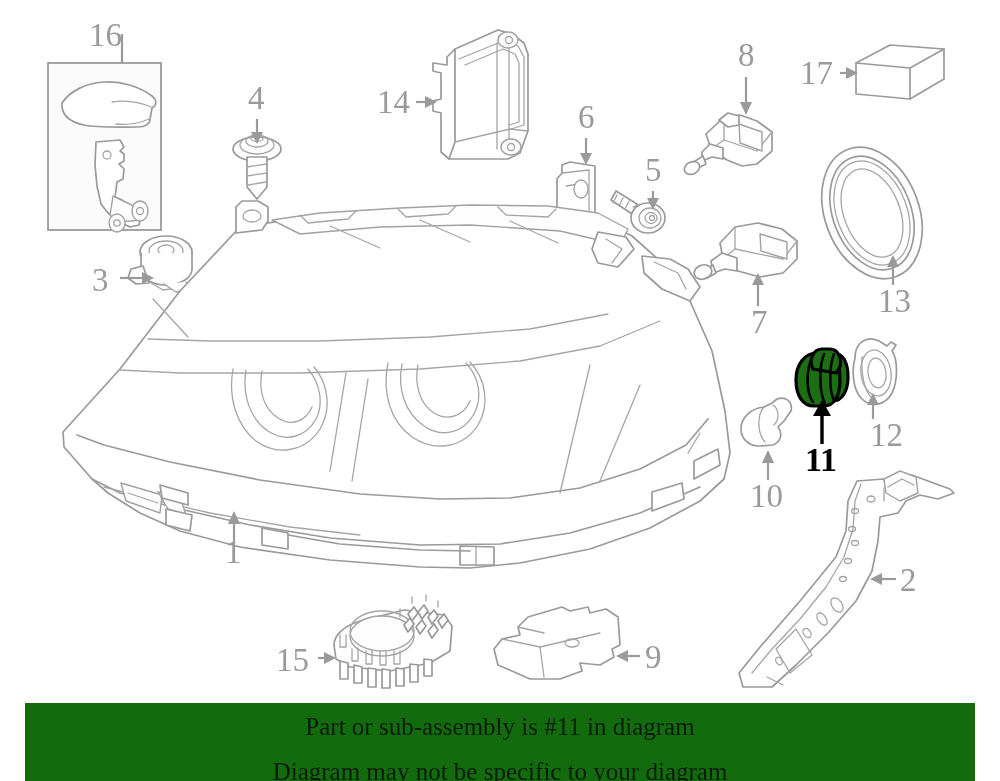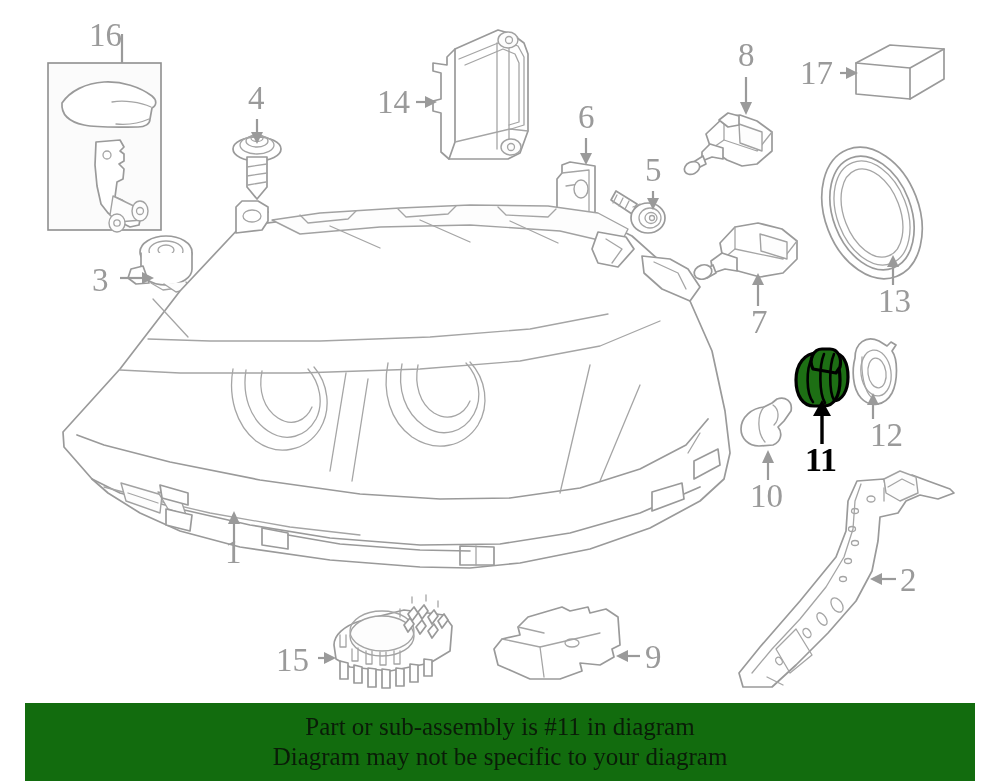--- a/index.html
+++ b/index.html
@@ -31,21 +31,21 @@
   .hi-part{fill:#1d6f14;stroke:#000000;stroke-width:3.2;stroke-linejoin:round;}
   .hi-part-line{fill:none;stroke:#000000;stroke-width:2.6;stroke-linecap:round;}
 
   #banner{
     position:absolute;left:25px;top:703px;width:950px;height:78px;
     background:#126c0e;box-sizing:border-box;
     display:flex;flex-direction:column;align-items:center;justify-content:center;
   }
   #banner .bline{
     font-family:"Liberation Serif", serif;
-    font-size:25px;color:#0a1c08;line-height:1.22;white-space:nowrap;
+    font-size:25px;color:#0a1c08;line-height:1.22;white-space:nowrap;margin-top:15px;
   }
 </style>
 </head>
 <body>
 
 <div id="diagram-root">
 <svg id="parts-svg" viewBox="0 0 1000 781" xmlns="http://www.w3.org/2000/svg">
 
   <g>
     <rect class="inset-box" x="48" y="62" width="113" height="167"></rect>

